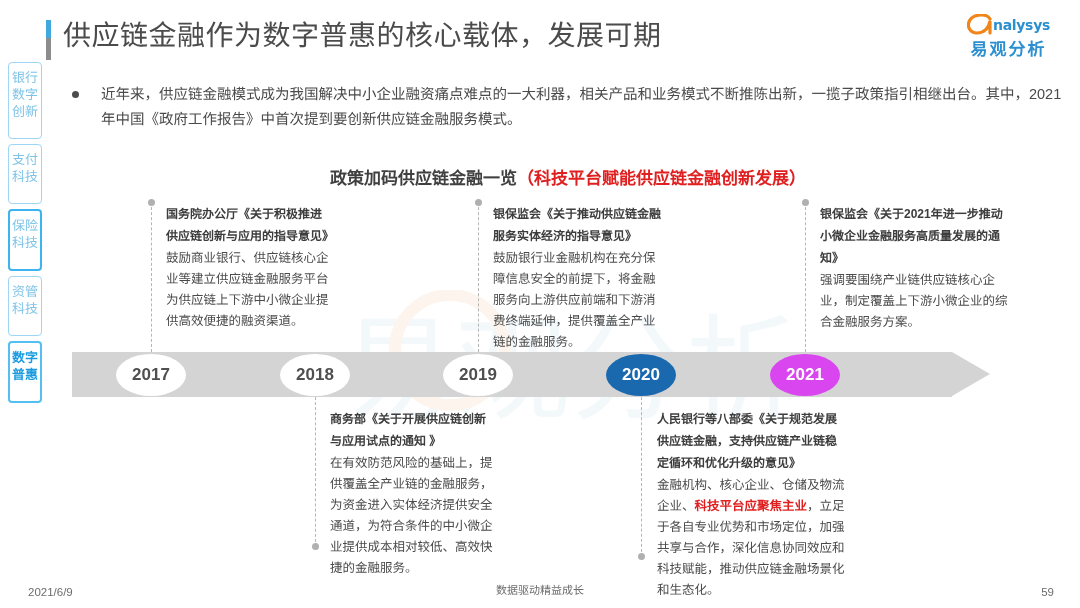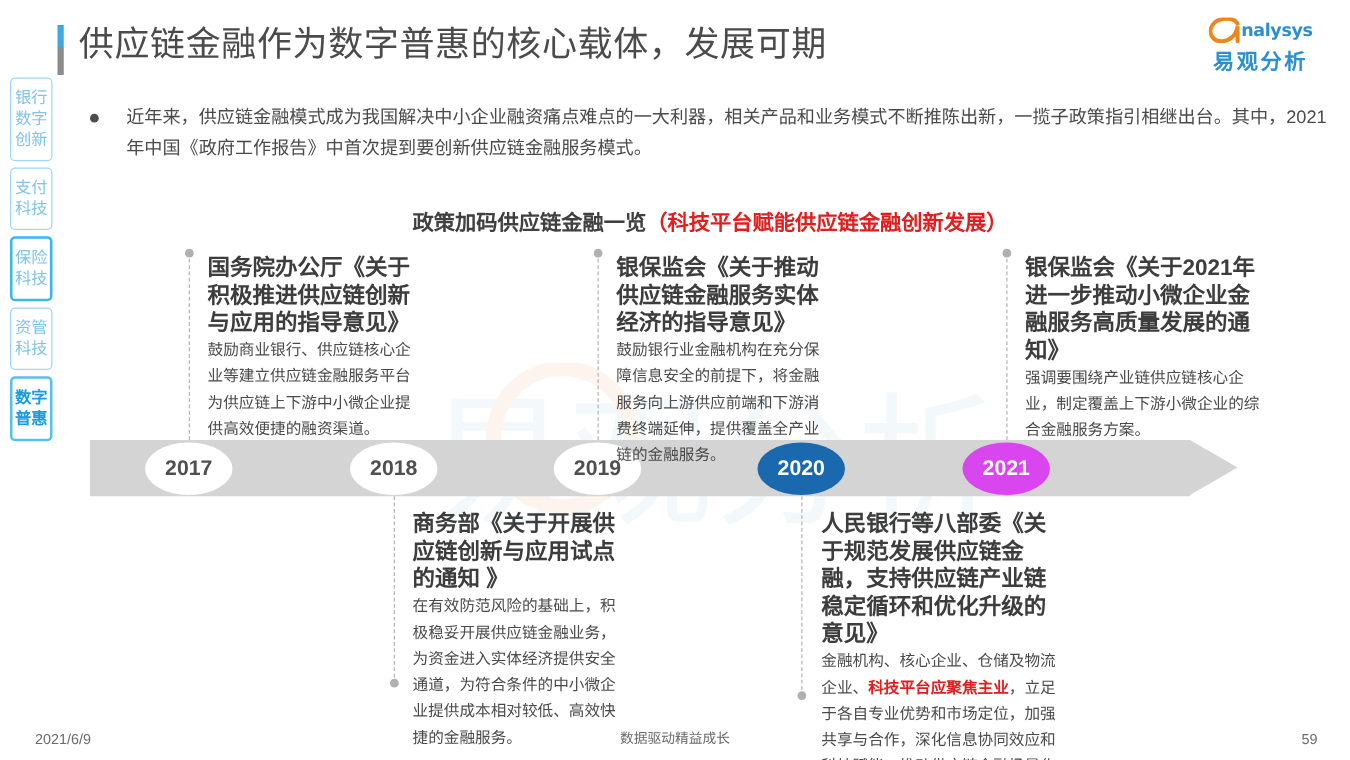--- a/index.html
+++ b/index.html
@@ -117,21 +117,21 @@
     top: 62px;
     width: 34px;
     z-index: 5;
   }
   .tab {
     box-sizing: border-box;
     width: 34px;
     border: 1.5px solid #9ed6f5;
     border-radius: 4px;
     margin-bottom: 5px;
-    padding: 6px 0 8px 0;
+    padding: 6px 0 18px 0;
     background: #ffffff;
     text-align: center;
     font-size: 13px;
     line-height: 17px;
     color: #7fc4e8;
     writing-mode: horizontal-tb;
   }
   .tab span { display: block; }
   .tab.accent { border-color: #3cb4ef; border-width: 2px; }
   .tab.active {
@@ -208,21 +208,21 @@
     background: #b0b0b0;
     z-index: 2;
   }
 
   
   .entry {
     position: absolute;
     z-index: 3;
   }
   .entry .head {
-    font-size: 18px;
+    font-size: 12px;
     line-height: 22px;
     font-weight: 700;
     color: #3d3d3d;
     margin-bottom: 1px;
   }
   .entry .body {
     font-size: 12.5px;
     line-height: 21px;
     color: #4a4a4a;
   }
@@ -342,21 +342,21 @@
     <span>2021</span>
   </div>
 
   <div class="entry" style="left:166px; top:203px; width:166px;">
     <div class="head">国务院办公厅《关于积极推进供应链创新与应用的指导意见》</div>
     <div class="body">鼓励商业银行、供应链核心企业等建立供应链金融服务平台为供应链上下游中小微企业提供高效便捷的融资渠道。</div>
   </div>
 
   <div class="entry" style="left:330px; top:408px; width:166px;">
     <div class="head">商务部《关于开展供应链创新与应用试点的通知 》</div>
-    <div class="body">在有效防范风险的基础上，积极稳妥开展供应链金融业务，为资金进入实体经济提供安全通道，为符合条件的中小微企业提供成本相对较低、高效快捷的金融服务。</div>
+    <div class="body">在有效防范风险的基础上，提供覆盖全产业链的金融服务，为资金进入实体经济提供安全通道，为符合条件的中小微企业提供成本相对较低、高效快捷的金融服务。</div>
   </div>
 
   <div class="entry" style="left:493px; top:203px; width:168px;">
     <div class="head">银保监会《关于推动供应链金融服务实体经济的指导意见》</div>
     <div class="body">鼓励银行业金融机构在充分保障信息安全的前提下，将金融服务向上游供应前端和下游消费终端延伸，提供覆盖全产业链的金融服务。</div>
   </div>
 
   <div class="entry" style="left:657px; top:408px; width:190px;">
     <div class="head">人民银行等八部委《关于规范发展供应链金融，支持供应链产业链稳定循环和优化升级的意见》</div>
     <div class="body"><span>金融机构、核心企业、仓储及物流企业、</span><span class="red">科技平台应聚焦主业</span><span>，立足于各自专业优势和市场定位，加强共享与合作，深化信息协同效应和科技赋能，推动供应链金融场景化和生态化。</span></div>

